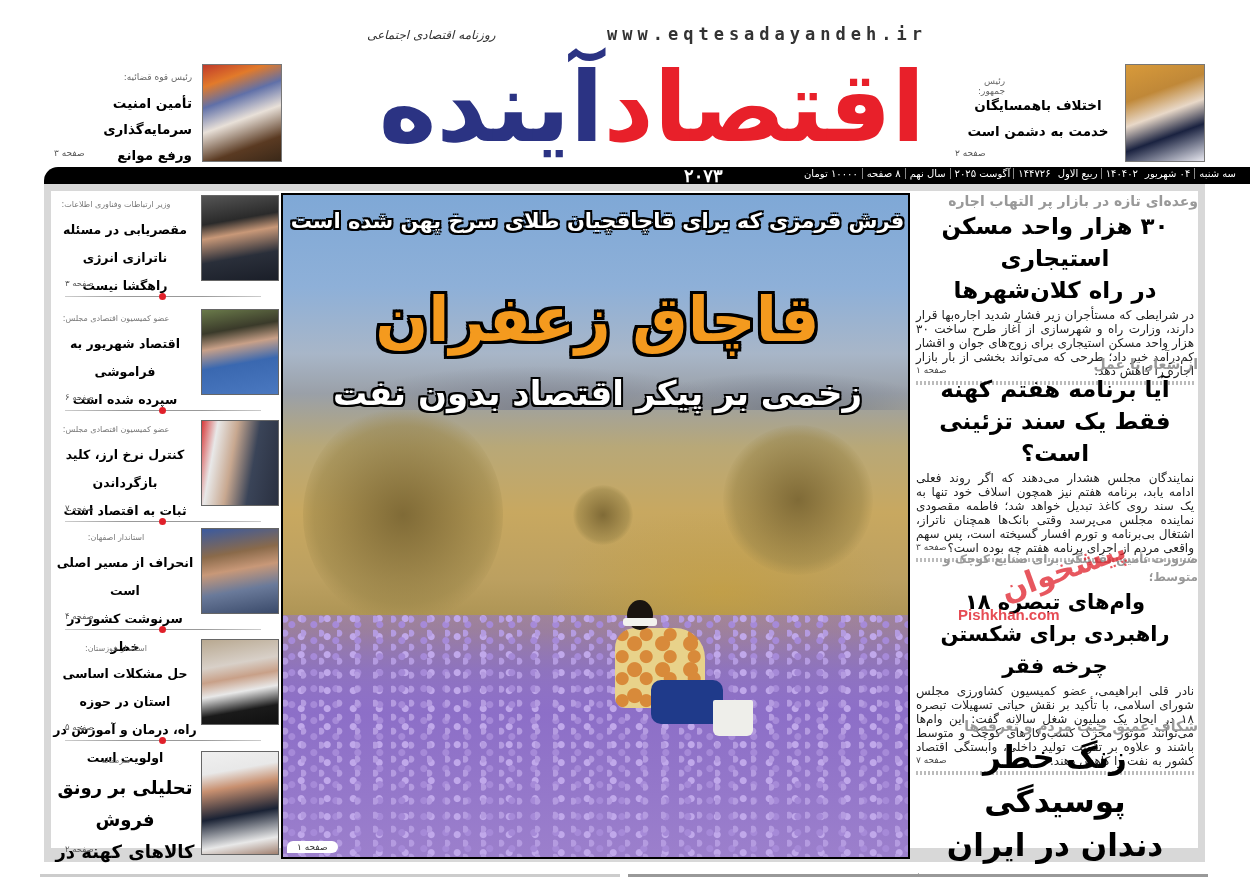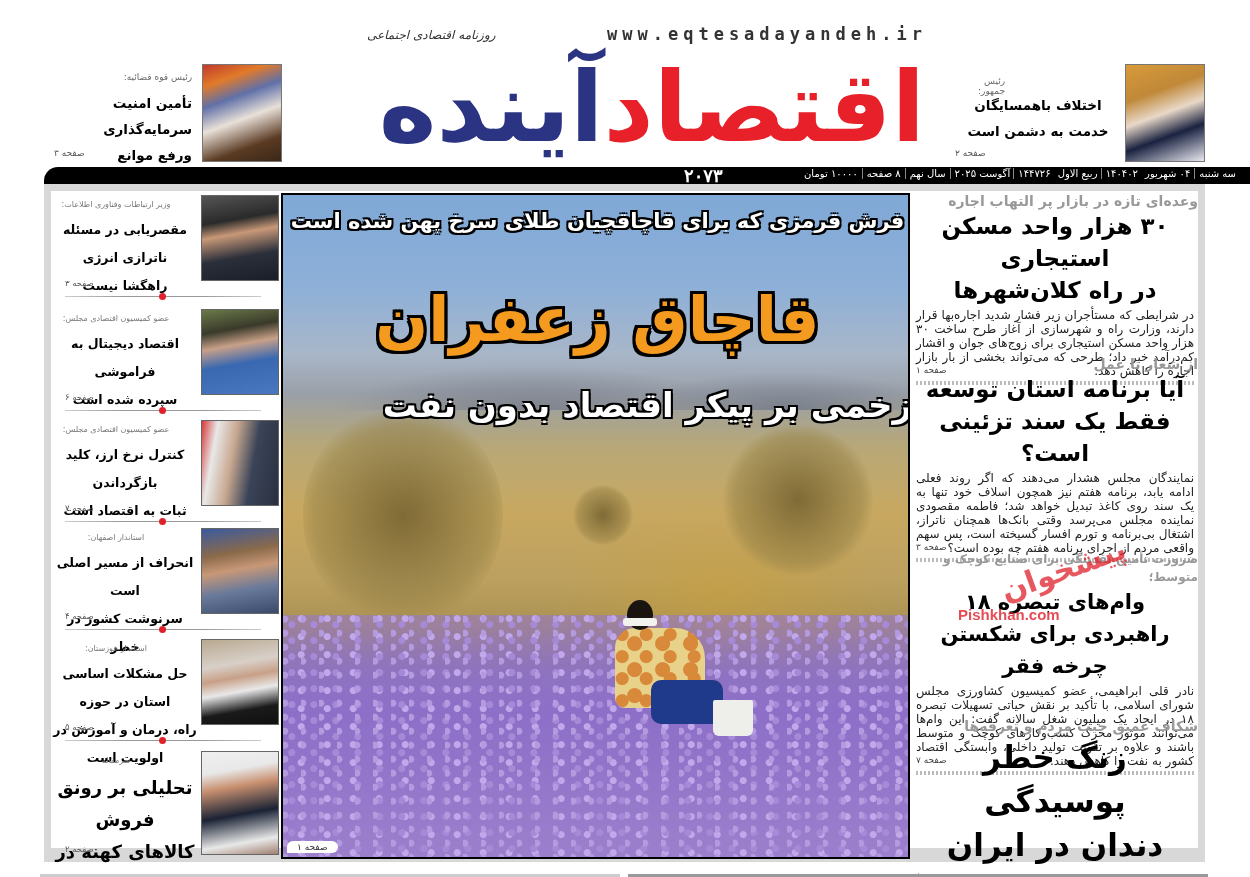--- a/index.html
+++ b/index.html
@@ -75,21 +75,21 @@
   .hero .farmer .band { position: absolute; left: 40px; top: 18px; width: 34px; height: 8px; background: #f2f2ee; border-radius: 3px; }
   .hero .farmer .shirt { position: absolute; left: 32px; top: 28px; width: 90px; height: 80px; border-radius: 20px 30px 10px 10px;
     background: radial-gradient(circle at 30% 30%, #d88a3a 0 6px, transparent 7px), radial-gradient(circle at 70% 60%, #d88a3a 0 7px, transparent 8px), #e8d28a; background-size: 24px 22px, 28px 26px, 100% 100%; }
   .hero .farmer .pants { position: absolute; left: 68px; top: 80px; width: 72px; height: 44px; border-radius: 10px; background: #1f3a8a; }
   .hero .farmer .bucket { position: absolute; left: 130px; top: 100px; width: 40px; height: 36px; background: #eeeeea; border-radius: 2px 2px 6px 6px; }
 
   .hero .kicker { position: absolute; left: 0; top: 14px; width: 629px; text-align: center; font-size: 21px; font-weight: bold; color: #fff;
     text-shadow: -2px -2px 0 #000, 2px -2px 0 #000, -2px 2px 0 #000, 2px 2px 0 #000, 0 2px 0 #000, 0 -2px 0 #000; }
   .hero .title { position: absolute; left: 0; top: 80px; width: 629px; text-align: center; font-size: 62px; font-weight: bold; color: #f49a1e; line-height: 90px;
     text-shadow: -3px -3px 0 #000, 3px -3px 0 #000, -3px 3px 0 #000, 3px 3px 0 #000, 0 3px 0 #000, 0 -3px 0 #000, 3px 0 0 #000, -3px 0 0 #000; }
-  .hero .subtitle { position: absolute; left: 0; top: 188px; width: 629px; text-align: right; font-size: 34px; font-weight: bold; color: #fff; line-height: 44px;
+  .hero .subtitle { position: absolute; left: 0; top: 176px; width: 629px; text-align: center; font-size: 34px; font-weight: bold; color: #fff; line-height: 44px;
     text-shadow: -2px -2px 0 #000, 2px -2px 0 #000, -2px 2px 0 #000, 2px 2px 0 #000, 0 2px 0 #000, 0 -2px 0 #000; }
   .hero .caption { position: absolute; left: 190px; top: 585px; width: 240px; text-align: center; font-size: 7px; color: #222; opacity: 0.6; line-height: 12px; }
   .hero .page-ref { position: absolute; left: 4px; bottom: 4px; padding: 1px 10px; background: #fff; border-radius: 6px 6px 6px 0; font-size: 9px; color: #333; }
 
   
   .right-col { position: absolute; left: 912px; top: 192px; width: 286px; height: 664px; direction: rtl; }
   .rstory { position: absolute; left: 0; width: 286px; }
   .rstory .kicker { text-align: right; font-size: 14px; font-weight: bold; color: #999; line-height: 18px; }
   .rstory .headline { text-align: center; font-size: 23px; font-weight: bold; color: #000; line-height: 32px; letter-spacing: -0.5px; }
   .rstory .body { text-align: justify; font-size: 12px; color: #222; line-height: 14px; padding: 2px 4px 0 4px; }
@@ -158,21 +158,21 @@
       </div>
     <div class="page-ref">صفحه ۳</div>
     <div class="sep"></div>
       <div class="sep-dot"></div>
   </div>
 
   <div class="brief" style="top:114px;">
     <div class="photo" style="background:linear-gradient(170deg,#6a7a4a 0%,#3a3a2a 25%,#c8a088 42%,#3a68b0 62%,#4a78c0 100%);"></div>
     <div class="kicker">عضو کمیسیون اقتصادی مجلس:</div>
     <div class="headline">
-        <div>اقتصاد دیجیتال به فراموشی</div>
+        <div>اقتصاد شهریور به فراموشی</div>
         <div>سپرده شده است</div>
       </div>
     <div class="page-ref">صفحه ۶</div>
     <div class="sep"></div>
       <div class="sep-dot"></div>
   </div>
 
   <div class="brief" style="top:225px;">
     <div class="photo" style="background:linear-gradient(100deg,#d83a3a 0%,#e8e8e8 18%,#c8a890 40%,#3a4458 65%,#2a3040 100%);"></div>
     <div class="kicker">عضو کمیسیون اقتصادی مجلس:</div>
@@ -249,21 +249,21 @@
         <div>در راه کلان‌شهرها</div>
       </div>
     <p class="body">در شرایطی که مستأجران زیر فشار شدید اجاره‌بها قرار دارند، وزارت راه و شهرسازی از آغاز طرح ساخت ۳۰ هزار واحد مسکن استیجاری برای زوج‌های جوان و اقشار کم‌درآمد خبر داد؛ طرحی که می‌تواند بخشی از بار بازار اجاره را کاهش دهد.</p>
     <div class="page-ref">صفحه ۱</div>
     <div class="dots"></div>
   </article>
 
   <article class="rstory" style="top:163px;">
     <div class="kicker">از شعار تا عمل</div>
     <div class="headline">
-        <div>آیا برنامه استان توسعه</div>
+        <div>آیا برنامه هفتم کهنه</div>
         <div>فقط یک سند تزئینی است؟</div>
       </div>
     <p class="body">نمایندگان مجلس هشدار می‌دهند که اگر روند فعلی ادامه یابد، برنامه هفتم نیز همچون اسلاف خود تنها به یک سند روی کاغذ تبدیل خواهد شد؛ فاطمه مقصودی نماینده مجلس می‌پرسد وقتی بانک‌ها همچنان ناتراز، اشتغال بی‌برنامه و تورم افسار گسیخته است، پس سهم واقعی مردم از اجرای برنامه هفتم چه بوده است؟</p>
     <div class="page-ref">صفحه ۳</div>
     <div class="dots"></div>
   </article>
 
   <article class="rstory" style="top:358px;">
     <div class="kicker" style="font-size:12px;">ضرورت تأمین نقدینگی برای صنایع کوچک و متوسط؛</div>
     <div class="headline" style="font-size:21px;">

